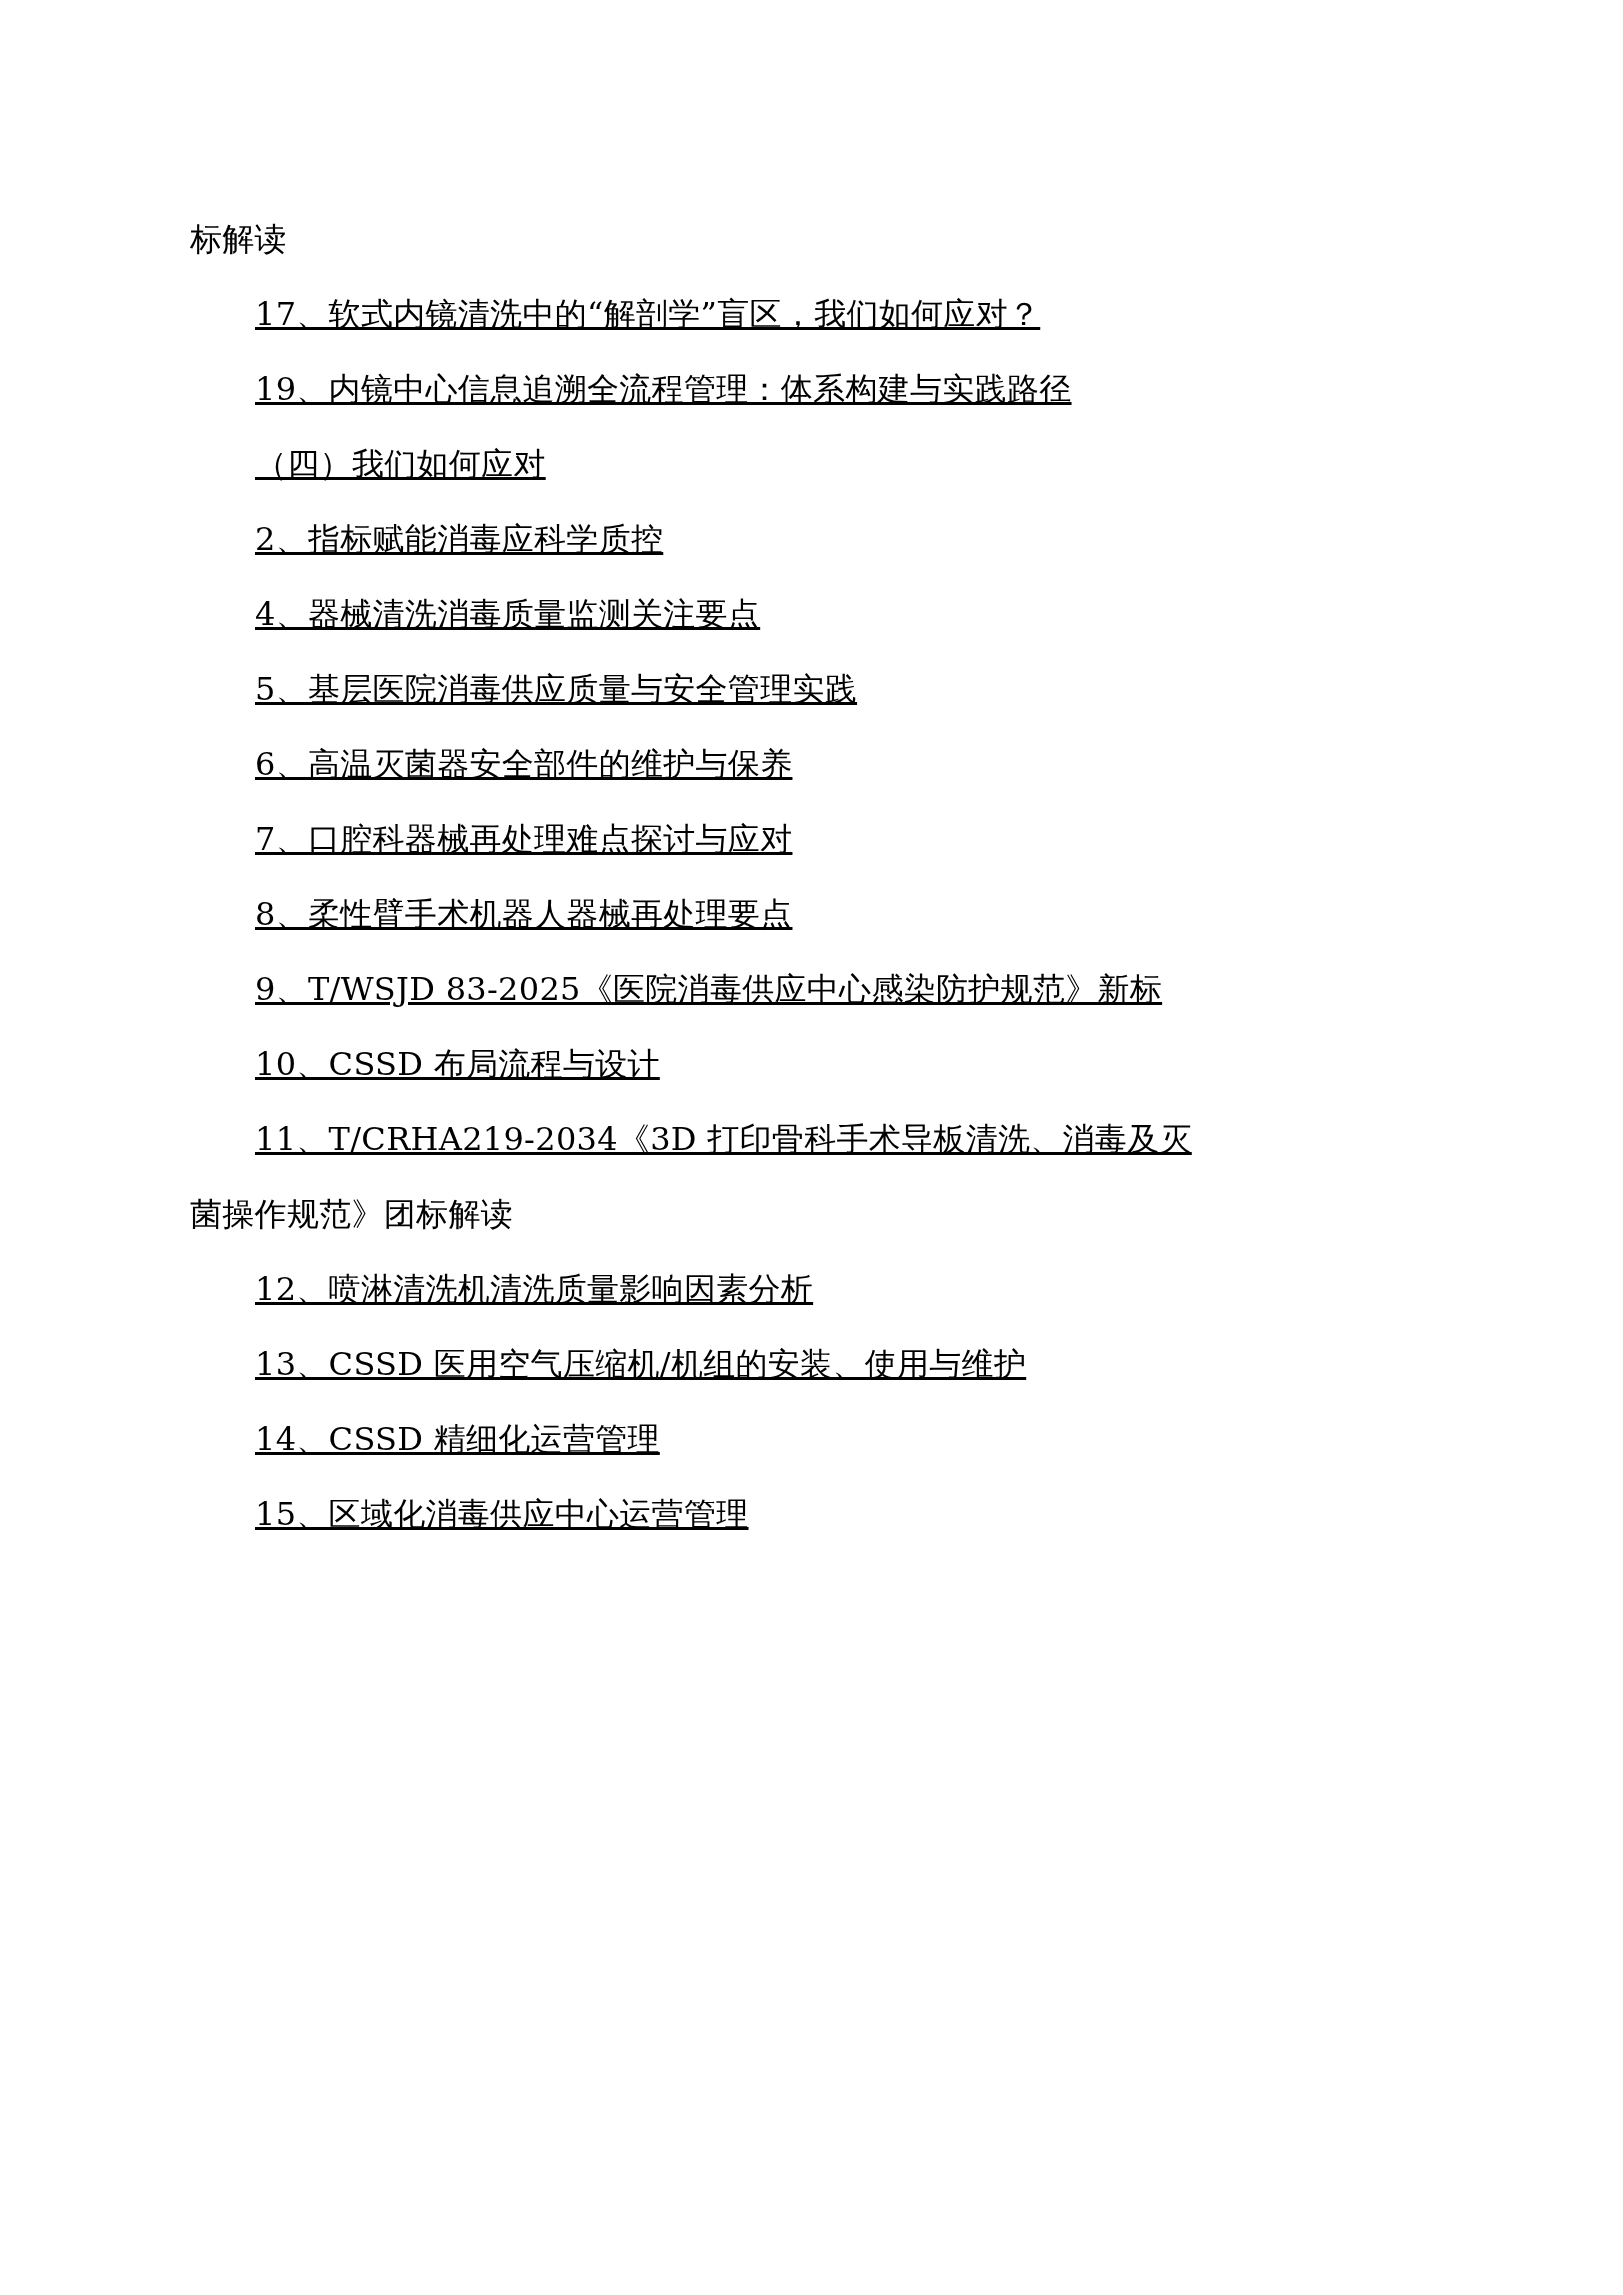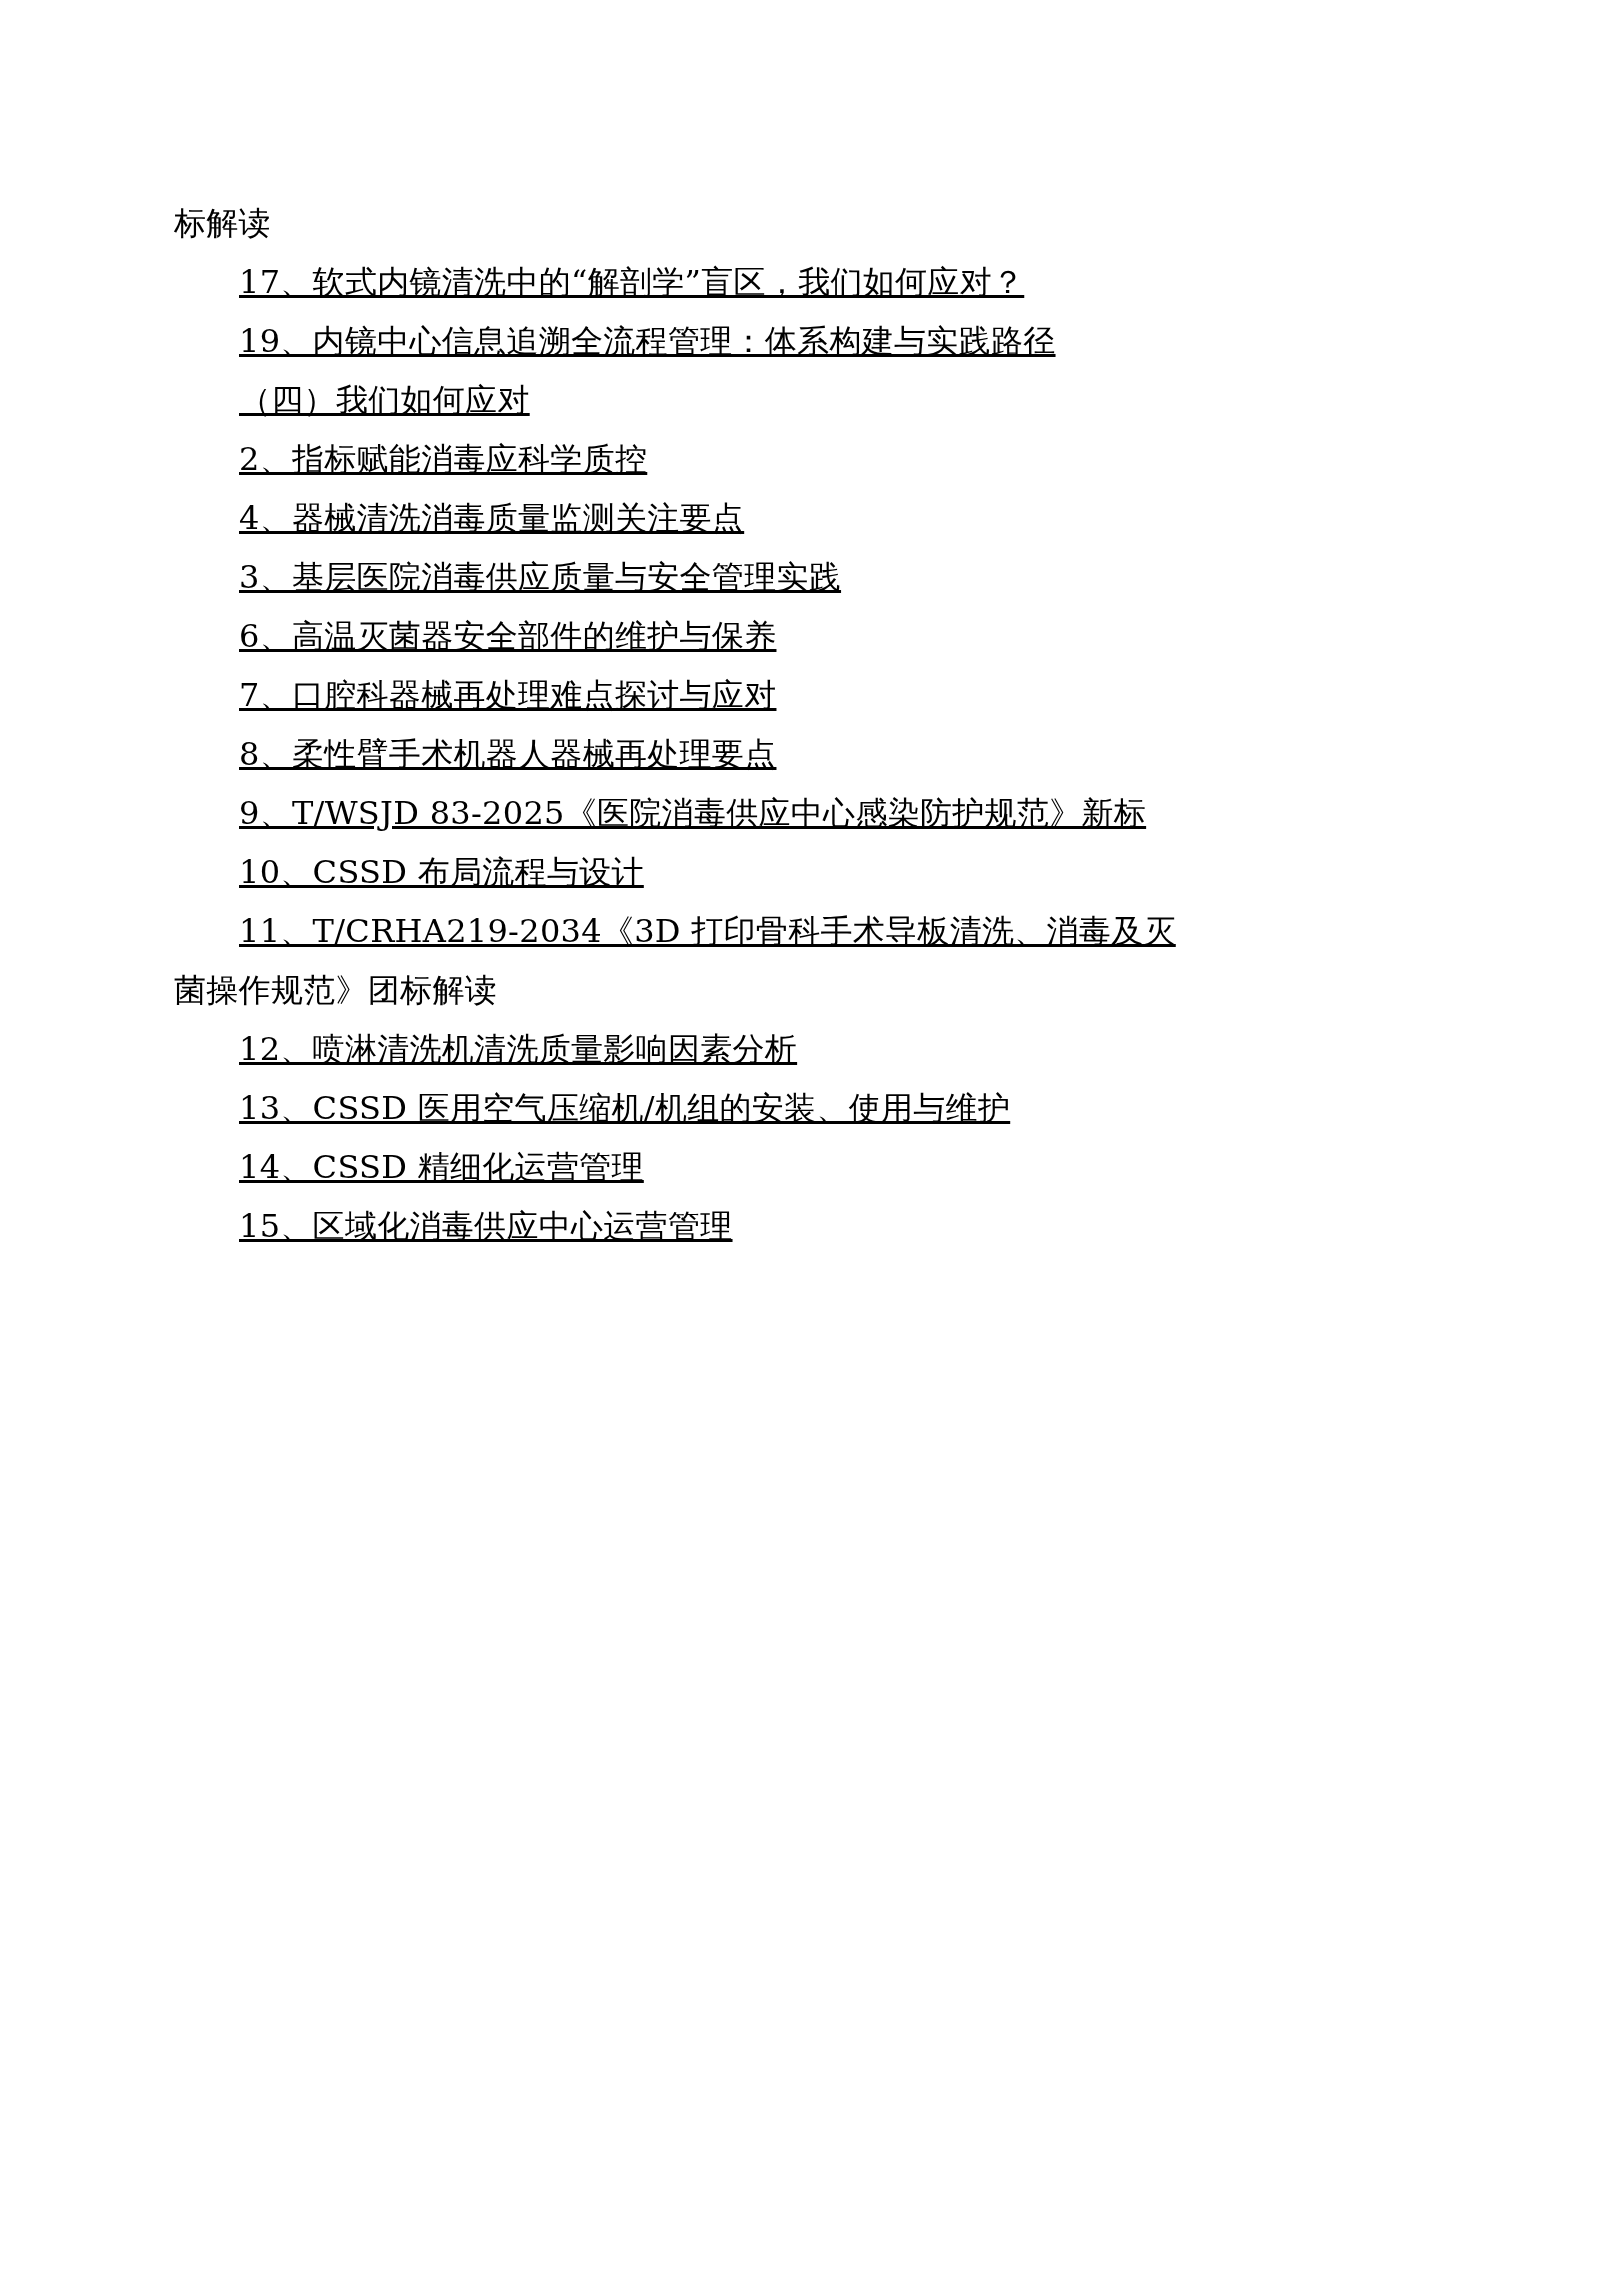--- a/index.html
+++ b/index.html
@@ -21,21 +21,21 @@
     box-sizing: border-box;
     padding: 194px 169px 0 174px;
   }
   .doc-body {
     font-size: 32px;
     line-height: 59px;
     letter-spacing: 0.3px;
   }
   .line {
     white-space: pre-wrap;
-    margin: 0;
+    margin: 16px;
     padding: 0;
   }
   
   .indent {
     text-indent: 65px;
     text-decoration: underline;
   }
   .noindent {
     text-indent: 0;
   }
@@ -45,21 +45,21 @@
 
 <div class="page">
   <div class="doc-body">
 
     <p class="line noindent">标解读</p>
     <p class="line indent">17、软式内镜清洗中的“解剖学”盲区，我们如何应对？</p>
     <p class="line indent">19、内镜中心信息追溯全流程管理：体系构建与实践路径</p>
     <p class="line indent">（四）我们如何应对</p>
     <p class="line indent">2、指标赋能消毒应科学质控</p>
     <p class="line indent">4、器械清洗消毒质量监测关注要点</p>
-    <p class="line indent">3、基层医院消毒供应质量与安全管理实践</p>
+    <p class="line indent">5、基层医院消毒供应质量与安全管理实践</p>
     <p class="line indent">6、高温灭菌器安全部件的维护与保养</p>
     <p class="line indent">7、口腔科器械再处理难点探讨与应对</p>
     <p class="line indent">8、柔性臂手术机器人器械再处理要点</p>
     <p class="line indent">9、T/WSJD 83-2025《医院消毒供应中心感染防护规范》新标</p>
     <p class="line indent">10、CSSD 布局流程与设计</p>
     <p class="line indent">11、T/CRHA219-2034《3D 打印骨科手术导板清洗、消毒及灭</p>
     <p class="line noindent">菌操作规范》团标解读</p>
     <p class="line indent">12、喷淋清洗机清洗质量影响因素分析</p>
     <p class="line indent">13、CSSD 医用空气压缩机/机组的安装、使用与维护</p>
     <p class="line indent">14、CSSD 精细化运营管理</p>

